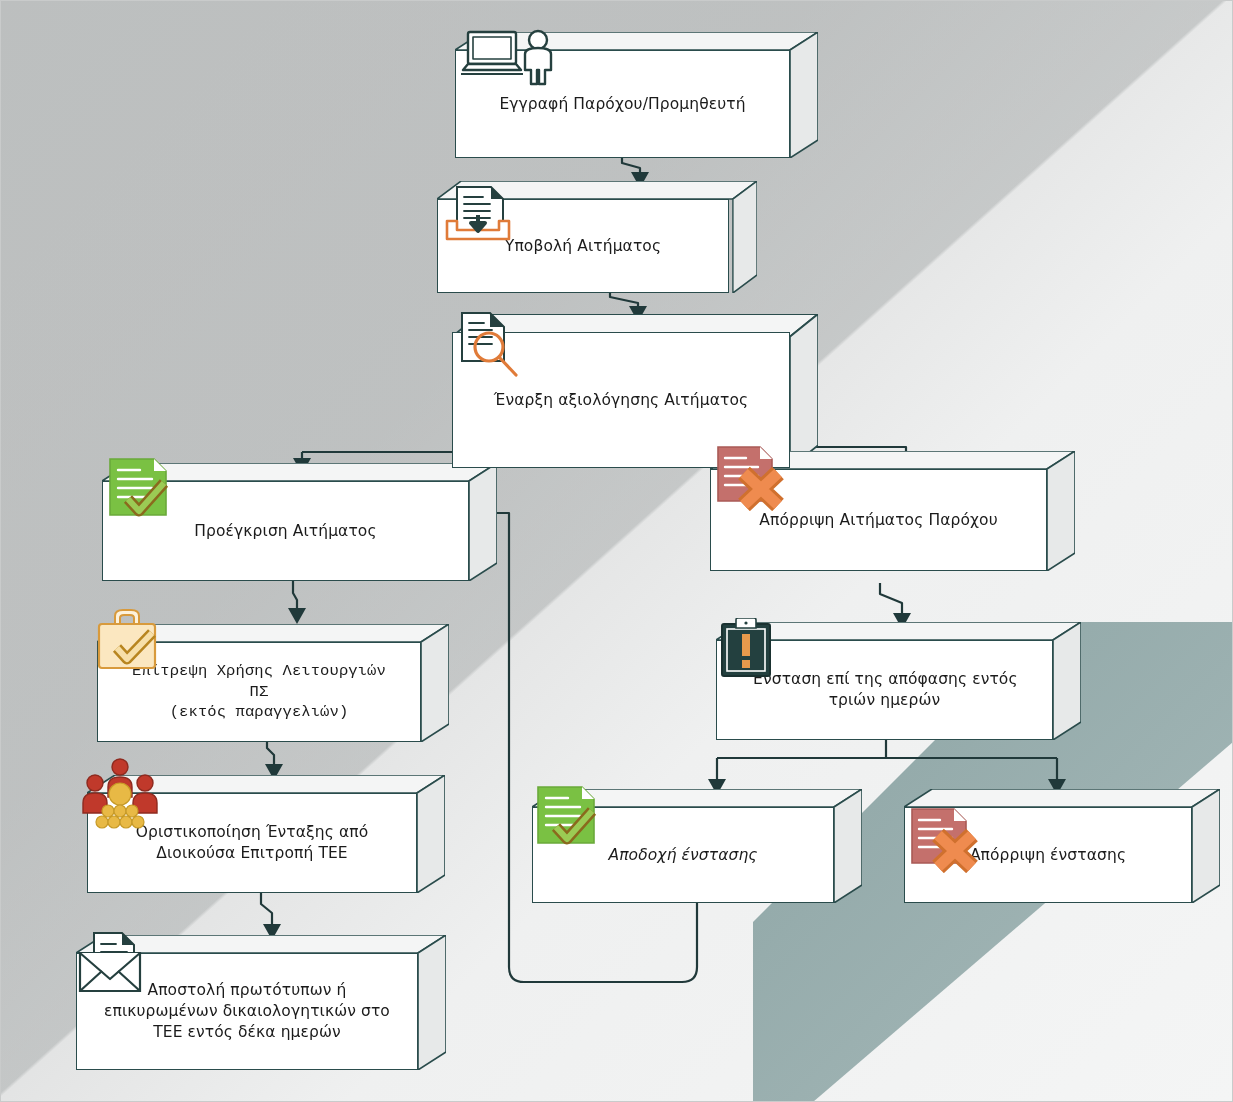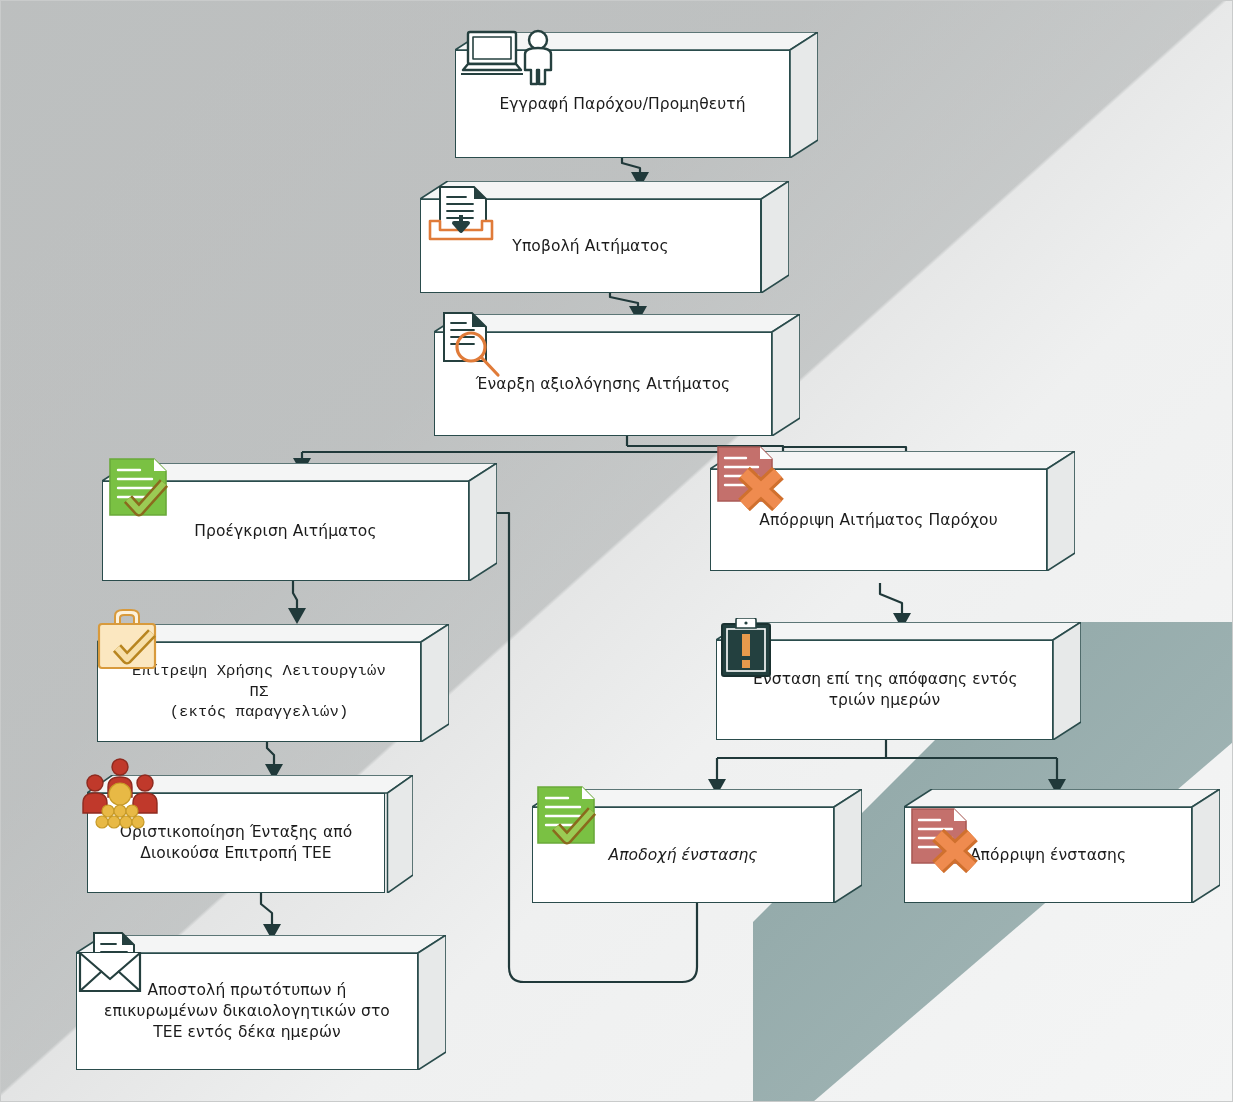--- a/index.html
+++ b/index.html
@@ -170,21 +170,21 @@
         <path d="M4 44 L62 44 L57 38 L9 38 Z" fill="#ffffff"></path>
         <path d="M2 48 L64 48" stroke-width="2.2"></path>
       </g>
       <g fill="#ffffff" stroke="#25403f" stroke-width="2.4" stroke-linejoin="round">
         <circle cx="79" cy="14" r="9"></circle>
         <path d="M66 28 q0-6 13-6 q13 0 13 6 l0 16 l-6 0 l0 14 l-6 0 l0-14 l-2 0 l0 14 l-6 0 l0-14 l-6 0 Z"></path>
       </g>
     </svg>
   </div>
 
-  <div class="node" style="left:420px; top:181px; width:369px; height:112px;border-radius:21px;">
+  <div class="node" style="left:437px; top:181px; width:320px; height:112px;border-radius:21px;">
     <svg class="depth" viewBox="0 0 372 112" preserveAspectRatio="none">
       <polygon points="0,18 28,0 372,0 344,18" fill="#f4f5f5" stroke="#2a4c4c" stroke-width="1.6"></polygon>
       <polygon points="344,18 372,0 372,94 344,112" fill="#e7e9e9" stroke="#2a4c4c" stroke-width="1.6"></polygon>
     </svg>
     <div class="face">
       <div class="label">Υποβολή Αιτήματος</div>
     </div>
     <svg class="icon" style="left:6px; top:4px;" width="70" height="64" viewBox="0 0 70 64" xmlns="http://www.w3.org/2000/svg">
       <path d="M14 2 L48 2 L60 14 L60 48 L14 48 Z" fill="#ffffff" stroke="#25403f" stroke-width="2"></path>
       <path d="M48 2 L48 14 L60 14 Z" fill="#25403f"></path>
@@ -192,21 +192,21 @@
         <line x1="21" y1="12" x2="40" y2="12"></line>
         <line x1="21" y1="19" x2="47" y2="19"></line>
         <line x1="21" y1="26" x2="47" y2="26"></line>
         <line x1="21" y1="33" x2="47" y2="33"></line>
       </g>
       <path d="M4 36 L4 54 L66 54 L66 36 L56 36 L56 45 L14 45 L14 36 Z" fill="#ffffff" stroke="#e07b39" stroke-width="2.6" stroke-linejoin="round"></path>
       <path d="M35 30 L35 40 M28 38 L35 46 L42 38 Z" fill="#25403f" stroke="#25403f" stroke-width="4" stroke-linejoin="round"></path>
     </svg>
   </div>
 
-  <div class="node" style="left:434px; top:314px; width:366px; height:122px;">
+  <div class="node" style="left:452px; top:314px; width:366px; height:154px;">
     <svg class="depth" viewBox="0 0 366 122" preserveAspectRatio="none">
       <polygon points="0,18 28,0 366,0 338,18" fill="#f4f5f5" stroke="#2a4c4c" stroke-width="1.6"></polygon>
       <polygon points="338,18 366,0 366,104 338,122" fill="#e7e9e9" stroke="#2a4c4c" stroke-width="1.6"></polygon>
     </svg>
     <div class="face">
       <div class="label">Έναρξη αξιολόγησης Αιτήματος</div>
     </div>
     <svg class="icon" style="left:2px; top:-5px;" width="76" height="72" viewBox="0 0 76 72" xmlns="http://www.w3.org/2000/svg">
       <path d="M8 4 L36 4 L50 18 L50 52 L8 52 Z" fill="#ffffff" stroke="#25403f" stroke-width="2"></path>
       <path d="M36 4 L36 18 L50 18 Z" fill="#25403f"></path>
@@ -255,21 +255,21 @@
 (εκτός παραγγελιών)</div>
     </div>
     <svg class="icon" style="left:-8px; top:-20px;" width="76" height="72" viewBox="0 0 76 72" xmlns="http://www.w3.org/2000/svg">
       <path d="M26 12 q0-6 8-6 l8 0 q8 0 8 6 l0 8 l-5 0 l0-6 q0-3 -4 -3 l-6 0 q-4 0 -4 3 l0 6 l-5 0 Z" fill="#fdf2dc" stroke="#d89a3c" stroke-width="2"></path>
       <rect x="10" y="20" width="56" height="44" rx="3" fill="#fbe7c0" stroke="#d89a3c" stroke-width="2.2"></rect>
       <path d="M28 44 L38 55 L63 29" fill="none" stroke="#b8851f" stroke-width="11" stroke-linejoin="round"></path>
       <path d="M28 44 L38 55 L63 29" fill="none" stroke="#f7dfa8" stroke-width="6" stroke-linejoin="round"></path>
     </svg>
   </div>
 
-  <div class="node n-wide" style="left:87px; top:775px; width:326px; height:118px;">
+  <div class="node n-wide" style="left:87px; top:775px; width:358px; height:118px;">
     <svg class="depth" viewBox="0 0 358 118" preserveAspectRatio="none">
       <polygon points="0,18 28,0 358,0 330,18" fill="#f4f5f5" stroke="#2a4c4c" stroke-width="1.6"></polygon>
       <polygon points="330,18 358,0 358,100 330,118" fill="#e7e9e9" stroke="#2a4c4c" stroke-width="1.6"></polygon>
     </svg>
     <div class="face">
       <div class="label">Οριστικοποίηση Ένταξης από
 Διοικούσα Επιτροπή ΤΕΕ</div>
     </div>
     <svg class="icon" style="left:-10px; top:-18px;" width="92" height="74" viewBox="0 0 92 74" xmlns="http://www.w3.org/2000/svg">
       <g fill="#c0392b" stroke="#8e2a1f" stroke-width="1.4">

